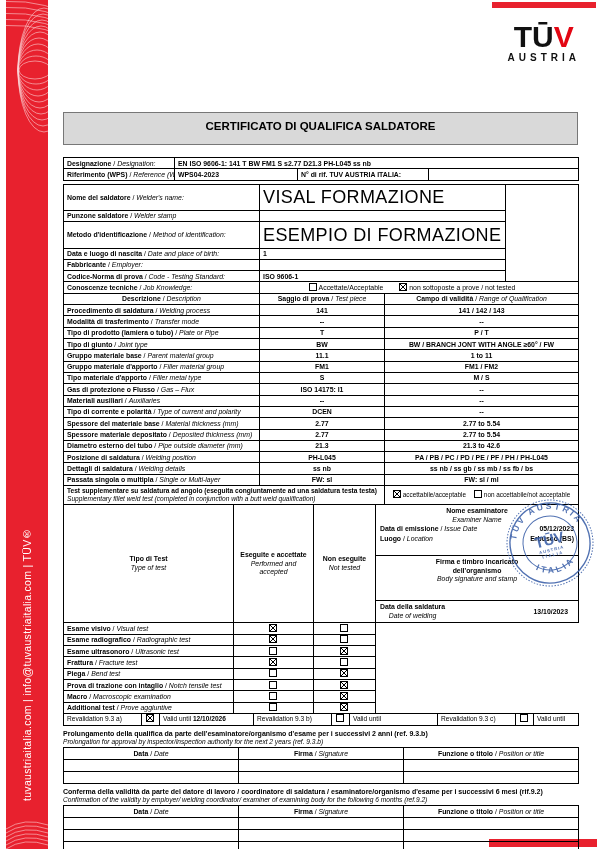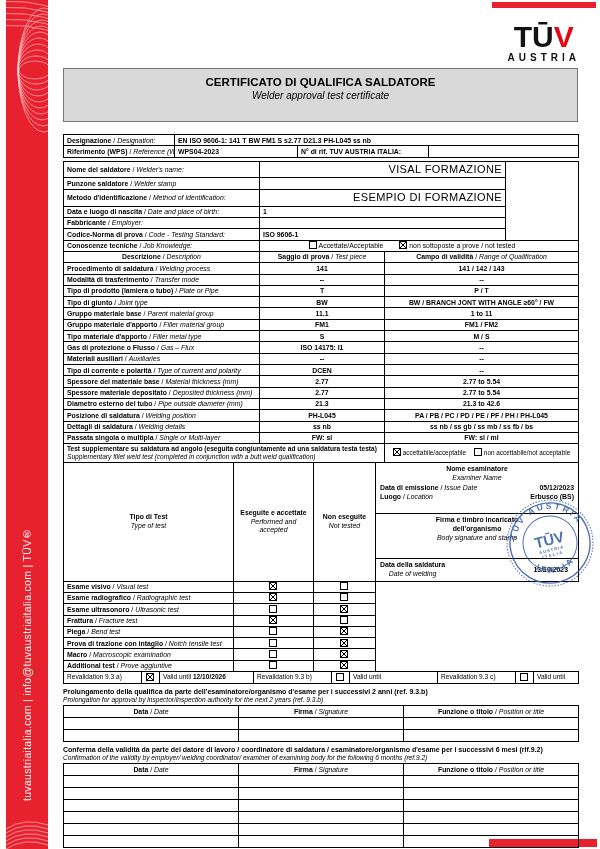--- a/index.html
+++ b/index.html
@@ -14,31 +14,31 @@
   
   .bar-top{position:absolute;left:492px;top:2px;width:104px;height:6px;background:#e8212e;}
   .bar-bottom{position:absolute;left:489px;top:839px;width:108px;height:8px;background:#e8212e;}
   
   .tuv-logo{position:absolute;right:20px;top:22px;text-align:center;line-height:1;}
   .tuv-logo .word{font-size:30px;font-weight:800;letter-spacing:0px;color:#111;}
   .tuv-logo .v{color:#e30613;}
   .tuv-logo .sub{font-size:10px;font-weight:700;letter-spacing:4px;color:#111;margin-top:1px;}
   
   .content{position:absolute;left:63px;top:0;width:515px;}
-  .titlebox{margin-top:68px;border:1px solid #777;background:#d9d9d9;text-align:center;padding:7px 4px 20px;}
+  .titlebox{margin-top:112px;border:1px solid #777;background:#d9d9d9;text-align:center;padding:7px 4px 12px;}
   .titlebox .t1{font-size:11.5px;font-weight:bold;}
   .titlebox .t2{font-size:10px;font-style:italic;margin-top:2px;}
   table{border-collapse:collapse;width:515px;table-layout:fixed;}
   td{border:1px solid #000;font-size:6.9px;line-height:1.35;padding:.5px 3px;
      vertical-align:middle;overflow:hidden;white-space:nowrap;}
   .lbl{text-align:left;}
   .sep::before{content:" / ";}
   .ctr{text-align:center;}
   .b{font-weight:bold;}
-  .big{font-size:11px;text-align:right;letter-spacing:.4px;white-space:nowrap;} .mt3{margin-top:3px;} .mt12{margin-top:12px;}
+  .big{font-size:18px;text-align:left;letter-spacing:.4px;white-space:nowrap;} .mt3{margin-top:3px;} .mt12{margin-top:12px;}
   .attach{margin-top:-1px;}
   
   .cb{display:inline-block;width:6px;height:6px;border:1px solid #000;background:#fff;
       vertical-align:-1px;margin:0 2px 0 0;}
   .cb.checked{background-image:
       linear-gradient(45deg,transparent 42%,#000 42%,#000 58%,transparent 58%),
       linear-gradient(135deg,transparent 42%,#000 42%,#000 58%,transparent 58%);}
   .opt{margin-right:14px;}
   .fillet-lbl{white-space:normal;font-size:6.6px;line-height:1.3;}
   .hdr3 td{white-space:normal;text-align:center;line-height:1.25;}
@@ -92,21 +92,20 @@
 
 <div class="tuv-logo">
   <div class="word"><span>TŪ</span><span class="v">V</span></div>
   <div class="sub">AUSTRIA</div>
 </div>
 
 <div class="content">
 
   <div class="titlebox">
     <div class="t1">CERTIFICATO DI QUALIFICA SALDATORE</div>
-    <div class="t2">Welder approval test certificate</div>
   </div>
 
   <table class="mt12">
     <colgroup>
         <col style="width:111px">
         <col style="width:123px">
         <col style="width:131px">
         <col style="width:150px">
       </colgroup>
     <tbody>

